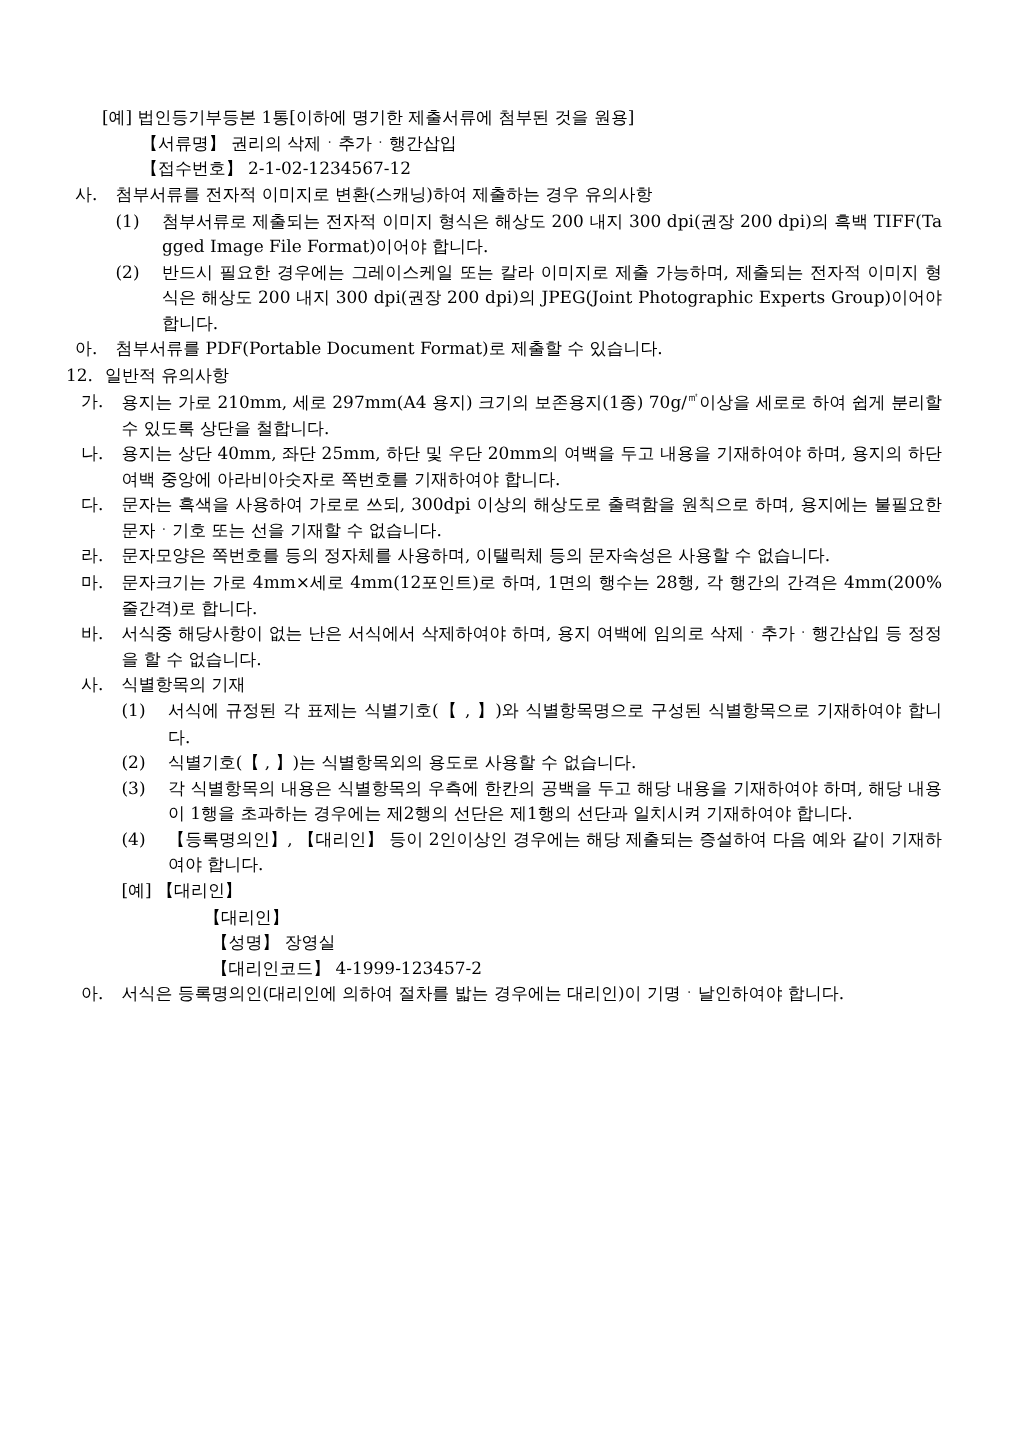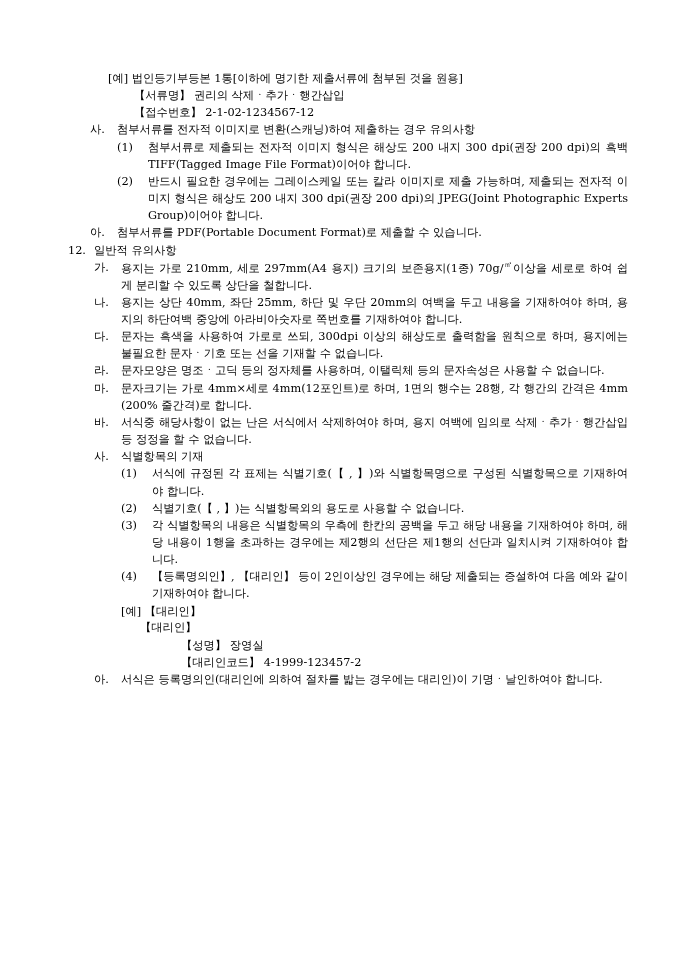--- a/index.html
+++ b/index.html
@@ -14,21 +14,21 @@
     color: #000000;
     font-size: 11.3px;
     line-height: 1.52;
     -webkit-font-smoothing: antialiased;
   }
   .page {
     position: relative;
     width: 680px;
     height: 962px;
     box-sizing: border-box;
-    padding: 70px 52px 0 68px;
+    padding: 70px 52px 0 28px;
   }
   .block {
     display: flex;
     align-items: flex-start;
   }
   .marker {
     flex: 0 0 auto;
     white-space: pre;
   }
   .body-text {
@@ -38,21 +38,21 @@
     word-break: break-all;
   }
   
   .lvl-ex      { margin-left: 40px; }
   .lvl-center1 { margin-left: 66px; }
   .lvl-center2 { margin-left: 66px; }
   .lvl-a       { margin-left: 22px; }
   .lvl-a .marker { width: 27px; }
   .lvl-num     { margin-left: 49px; }
   .lvl-num .marker { width: 31px; }
-  .lvl-top     { margin-left: 0px; }
+  .lvl-top     { margin-left: 16px; }
   .lvl-top .marker { width: 26px; }
   .lvl-ga      { margin-left: 26px; }
   .lvl-ga .marker { width: 27px; }
   .lvl-ga2     { margin-left: 53px; }
   .lvl-ga2 .marker { width: 31px; }
   .ex-label    { margin-left: 53px; }
   .ex-item1    { margin-left: 79px; }
   .ex-item2    { margin-left: 113px; }
   .sup {
     font-size: 8px;
@@ -111,21 +111,21 @@
     <span class="body-text">용지는 상단 40mm, 좌단 25mm, 하단 및 우단 20mm의 여백을 두고 내용을 기재하여야 하며, 용지의 하단여백 중앙에 아라비아숫자로 쪽번호를 기재하여야 합니다.</span>
   </div>
 
   <div class="block lvl-ga">
     <span class="marker">다.</span>
     <span class="body-text">문자는 흑색을 사용하여 가로로 쓰되, 300dpi 이상의 해상도로 출력함을 원칙으로 하며, 용지에는 불필요한 문자ㆍ기호 또는 선을 기재할 수 없습니다.</span>
   </div>
 
   <div class="block lvl-ga">
     <span class="marker">라.</span>
-    <span class="body-text">문자모양은 명조ㆍ고딕 등의 정자체를 사용하며, 이탤릭체 등의 문자속성은 사용할 수 없습니다.</span>
+    <span class="body-text">문자모양은 쪽번호를 등의 정자체를 사용하며, 이탤릭체 등의 문자속성은 사용할 수 없습니다.</span>
   </div>
 
   <div class="block lvl-ga">
     <span class="marker">마.</span>
     <span class="body-text">문자크기는 가로 4mm×세로 4mm(12포인트)로 하며, 1면의 행수는 28행, 각 행간의 간격은 4mm(200% 줄간격)로 합니다.</span>
   </div>
 
   <div class="block lvl-ga">
     <span class="marker">바.</span>
     <span class="body-text">서식중 해당사항이 없는 난은 서식에서 삭제하여야 하며, 용지 여백에 임의로 삭제ㆍ추가ㆍ행간삽입 등 정정을 할 수 없습니다.</span>
@@ -155,21 +155,21 @@
     <span class="marker">(4)</span>
     <span class="body-text">【등록명의인】, 【대리인】 등이 2인이상인 경우에는 해당 제출되는 증설하여 다음 예와 같이 기재하여야 합니다.</span>
   </div>
 
   <div class="ex-label">
     <span>[예] 【대리인】</span>
   </div>
 
 
 
-  <div class="ex-label" style="margin-left:72px;font-family:Liberation Mono, monospace;">
+  <div class="ex-label" style="margin-left:108px;">
     <span>【대리인】</span>
   </div>
 
   <div class="ex-item2">
     <span>【성명】</span>
     <span>장영실</span>
   </div>
 
   <div class="ex-item2">
     <span>【대리인코드】</span>

